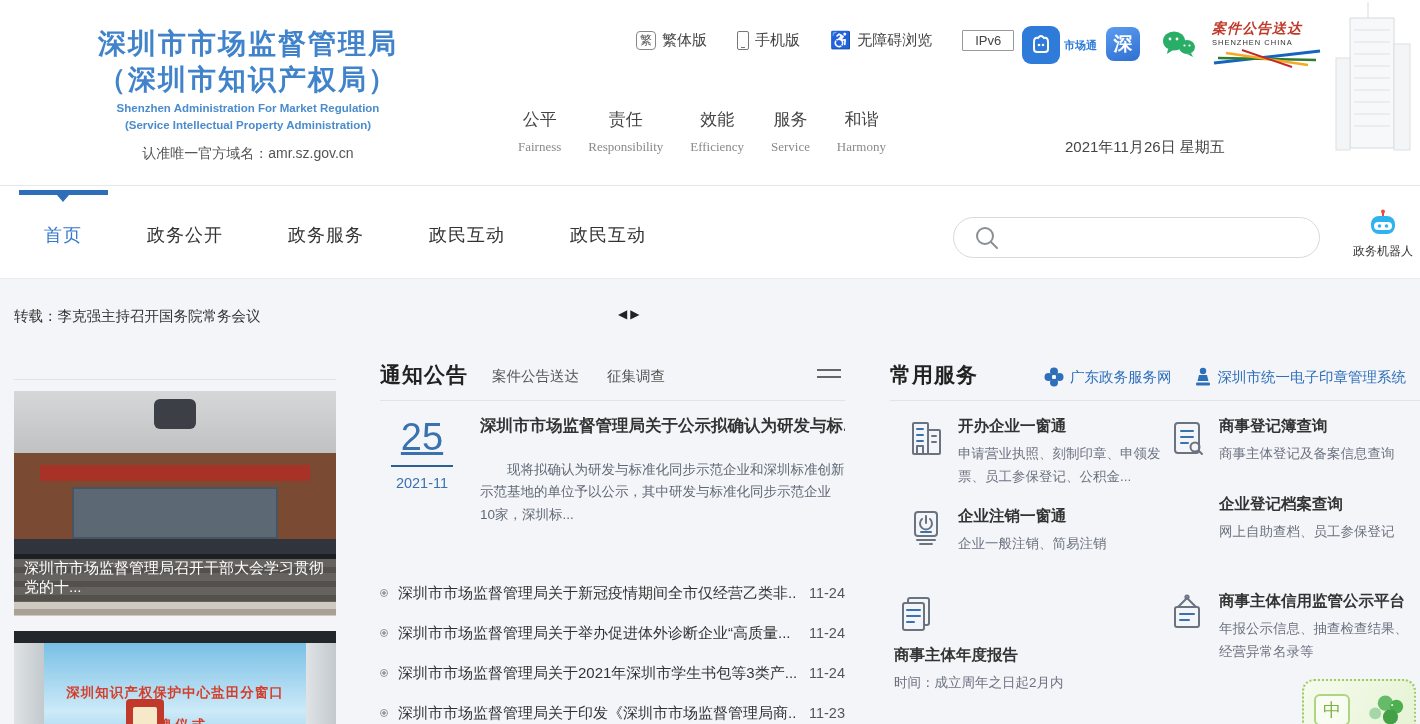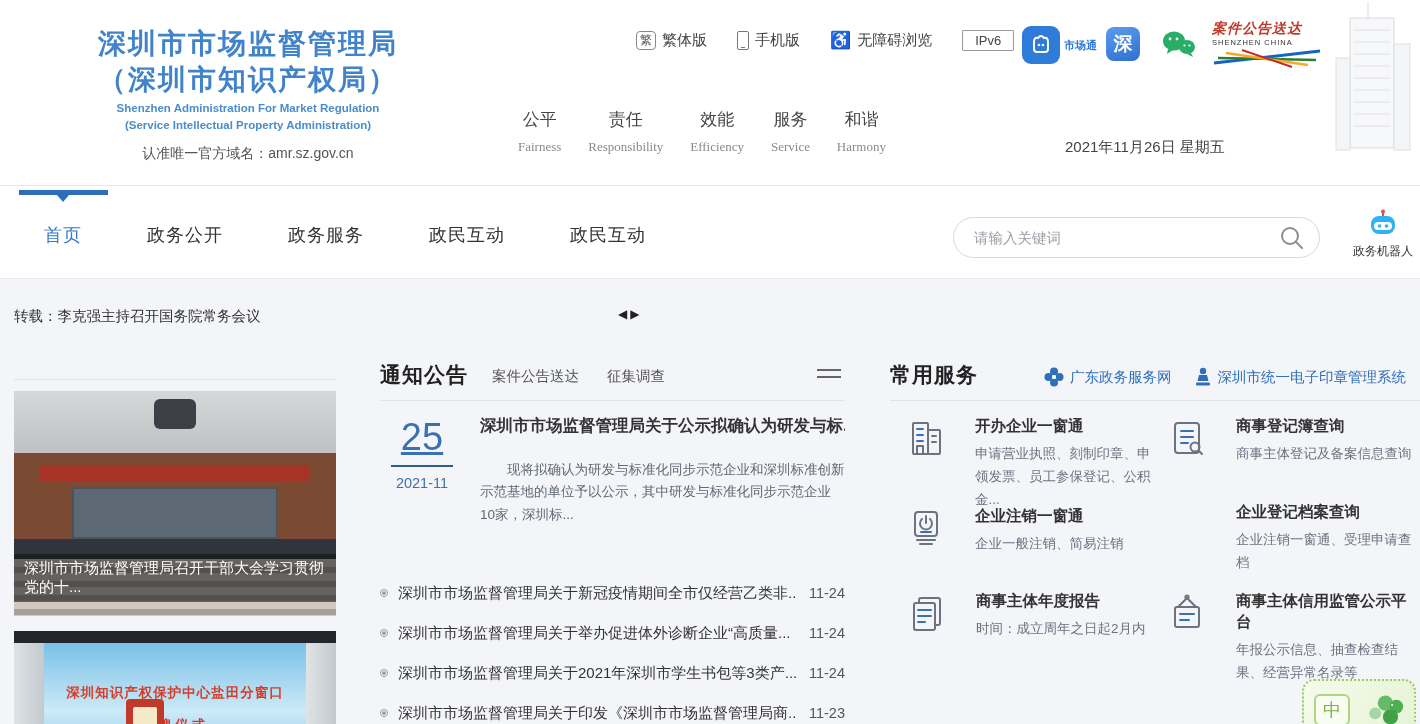--- a/index.html
+++ b/index.html
@@ -98,21 +98,21 @@
   .n-row { display:flex; align-items:center; height:40px; cursor:pointer; }
   .bullet { flex:0 0 8px; width:8px; height:8px; border:1px solid #9a9a9a; border-radius:50%; margin-right:10px;
             background:radial-gradient(circle,#9a9a9a 1.5px,transparent 2px); }
   .n-row .t { flex:1; font-size:15px; color:#333; white-space:nowrap; overflow:hidden; }
   .n-row .d { font-size:14.5px; color:#555; margin-left:12px; }
 
   
   .services { position:absolute; left:890px; top:82px; width:530px; }
   .s-links { position:absolute; right:14px; top:6px; display:flex; gap:22px; font-size:14.5px; color:#2e6fba; }
   .s-link { display:flex; align-items:center; gap:6px; cursor:pointer; }
-  .s-item { position:absolute; display:flex; gap:27px; cursor:pointer; }
+  .s-item { position:absolute; display:flex; gap:10px; cursor:pointer; }
   .s-ic { flex:0 0 44px; width:44px; height:44px; }
   .s-tt { font-size:15.5px; font-weight:bold; color:#333; }
   .s-dd { font-size:13.5px; color:#6b7280; line-height:1.7; margin-top:6px; }
   .sicon { stroke:#6b7280; fill:none; stroke-width:2; stroke-linecap:round; stroke-linejoin:round; }
   .sicon .blue { stroke:#3a72b0; }
 
   
   .widget { position:absolute; left:1302px; top:400px; width:114px; height:62px; border:2px dotted #9ccc65; border-radius:12px;
             background:linear-gradient(120deg,#f6fbee,#e5f3d3); display:flex; align-items:center; padding:0 10px; gap:10px; cursor:pointer; overflow:hidden; }
   .widget .zh { font-size:18px; color:#7cb342; border:2px solid #aed581; border-radius:6px; padding:2px 7px; background:rgba(255,255,255,.5); }
@@ -232,21 +232,20 @@
   <div class="navbar">
     <div class="active-bar"></div>
     <div class="tabs">
       <span class="tab active">首页</span>
       <span class="tab">政务公开</span>
       <span class="tab">政务服务</span>
       <span class="tab">政民互动</span>
       <span class="tab">政民互动</span>
     </div>
     <div class="search">
-      <input type="text" placeholder="请输入关键词" style="">
       <svg width="26" height="26" viewBox="0 0 26 26">
         <circle cx="11" cy="11" r="8" fill="none" stroke="#8a8f95" stroke-width="2"></circle>
         <line x1="17" y1="17" x2="23" y2="23" stroke="#8a8f95" stroke-width="2" stroke-linecap="round"></line>
       </svg>
     </div>
     <div class="robot">
       <svg width="32" height="28" viewBox="0 0 32 28">
         <line x1="16" y1="2" x2="16" y2="7" stroke="#e74c3c" stroke-width="2"></line>
         <circle cx="16" cy="2.5" r="2" fill="#e74c3c"></circle>
         <rect x="4" y="7" width="24" height="18" rx="8" fill="#2fb3f0"></rect>
@@ -396,29 +395,29 @@
             <line class="blue" x1="16" y1="21" x2="28" y2="21"></line>
             <line class="blue" x1="16" y1="27" x2="23" y2="27"></line>
           <circle cx="30" cy="31" r="4.5"></circle>
             <line x1="33.5" y1="34.5" x2="37" y2="38"></line>
         </svg>
         <div>
           <div class="s-tt">商事登记簿查询</div>
           <div class="s-dd">商事主体登记及备案信息查询</div>
         </div>
       </div>
-      <div class="s-item" style="left:275px; top:141px; width:255px;">
+      <div class="s-item" style="left:275px; top:133px; width:255px;">
         <span class="s-ic"></span>
         <div>
           <div class="s-tt">企业登记档案查询</div>
-          <div class="s-dd">企业注销一窗通、受理申请查档</div>
-        </div>
-      </div>
-
-      <div class="s-item" style="left:15px; top:230px; width:258px;">
+          <div class="s-dd">网上自助查档、员工参保登记</div>
+        </div>
+      </div>
+
+      <div class="s-item" style="left:4px; top:230px; width:258px;flex-direction:column;">
         <svg class="s-ic sicon" viewBox="0 0 44 44">
           <rect x="14" y="7" width="21" height="27" rx="2"></rect>
           <rect x="9" y="12" width="21" height="27" rx="2" fill="#f4f5f8"></rect>
           <line class="blue" x1="13" y1="19" x2="26" y2="19"></line>
             <line class="blue" x1="13" y1="25" x2="26" y2="25"></line>
             <line class="blue" x1="13" y1="31" x2="20" y2="31"></line>
         </svg>
         <div>
           <div class="s-tt">商事主体年度报告</div>
           <div class="s-dd">时间：成立周年之日起2月内</div>

